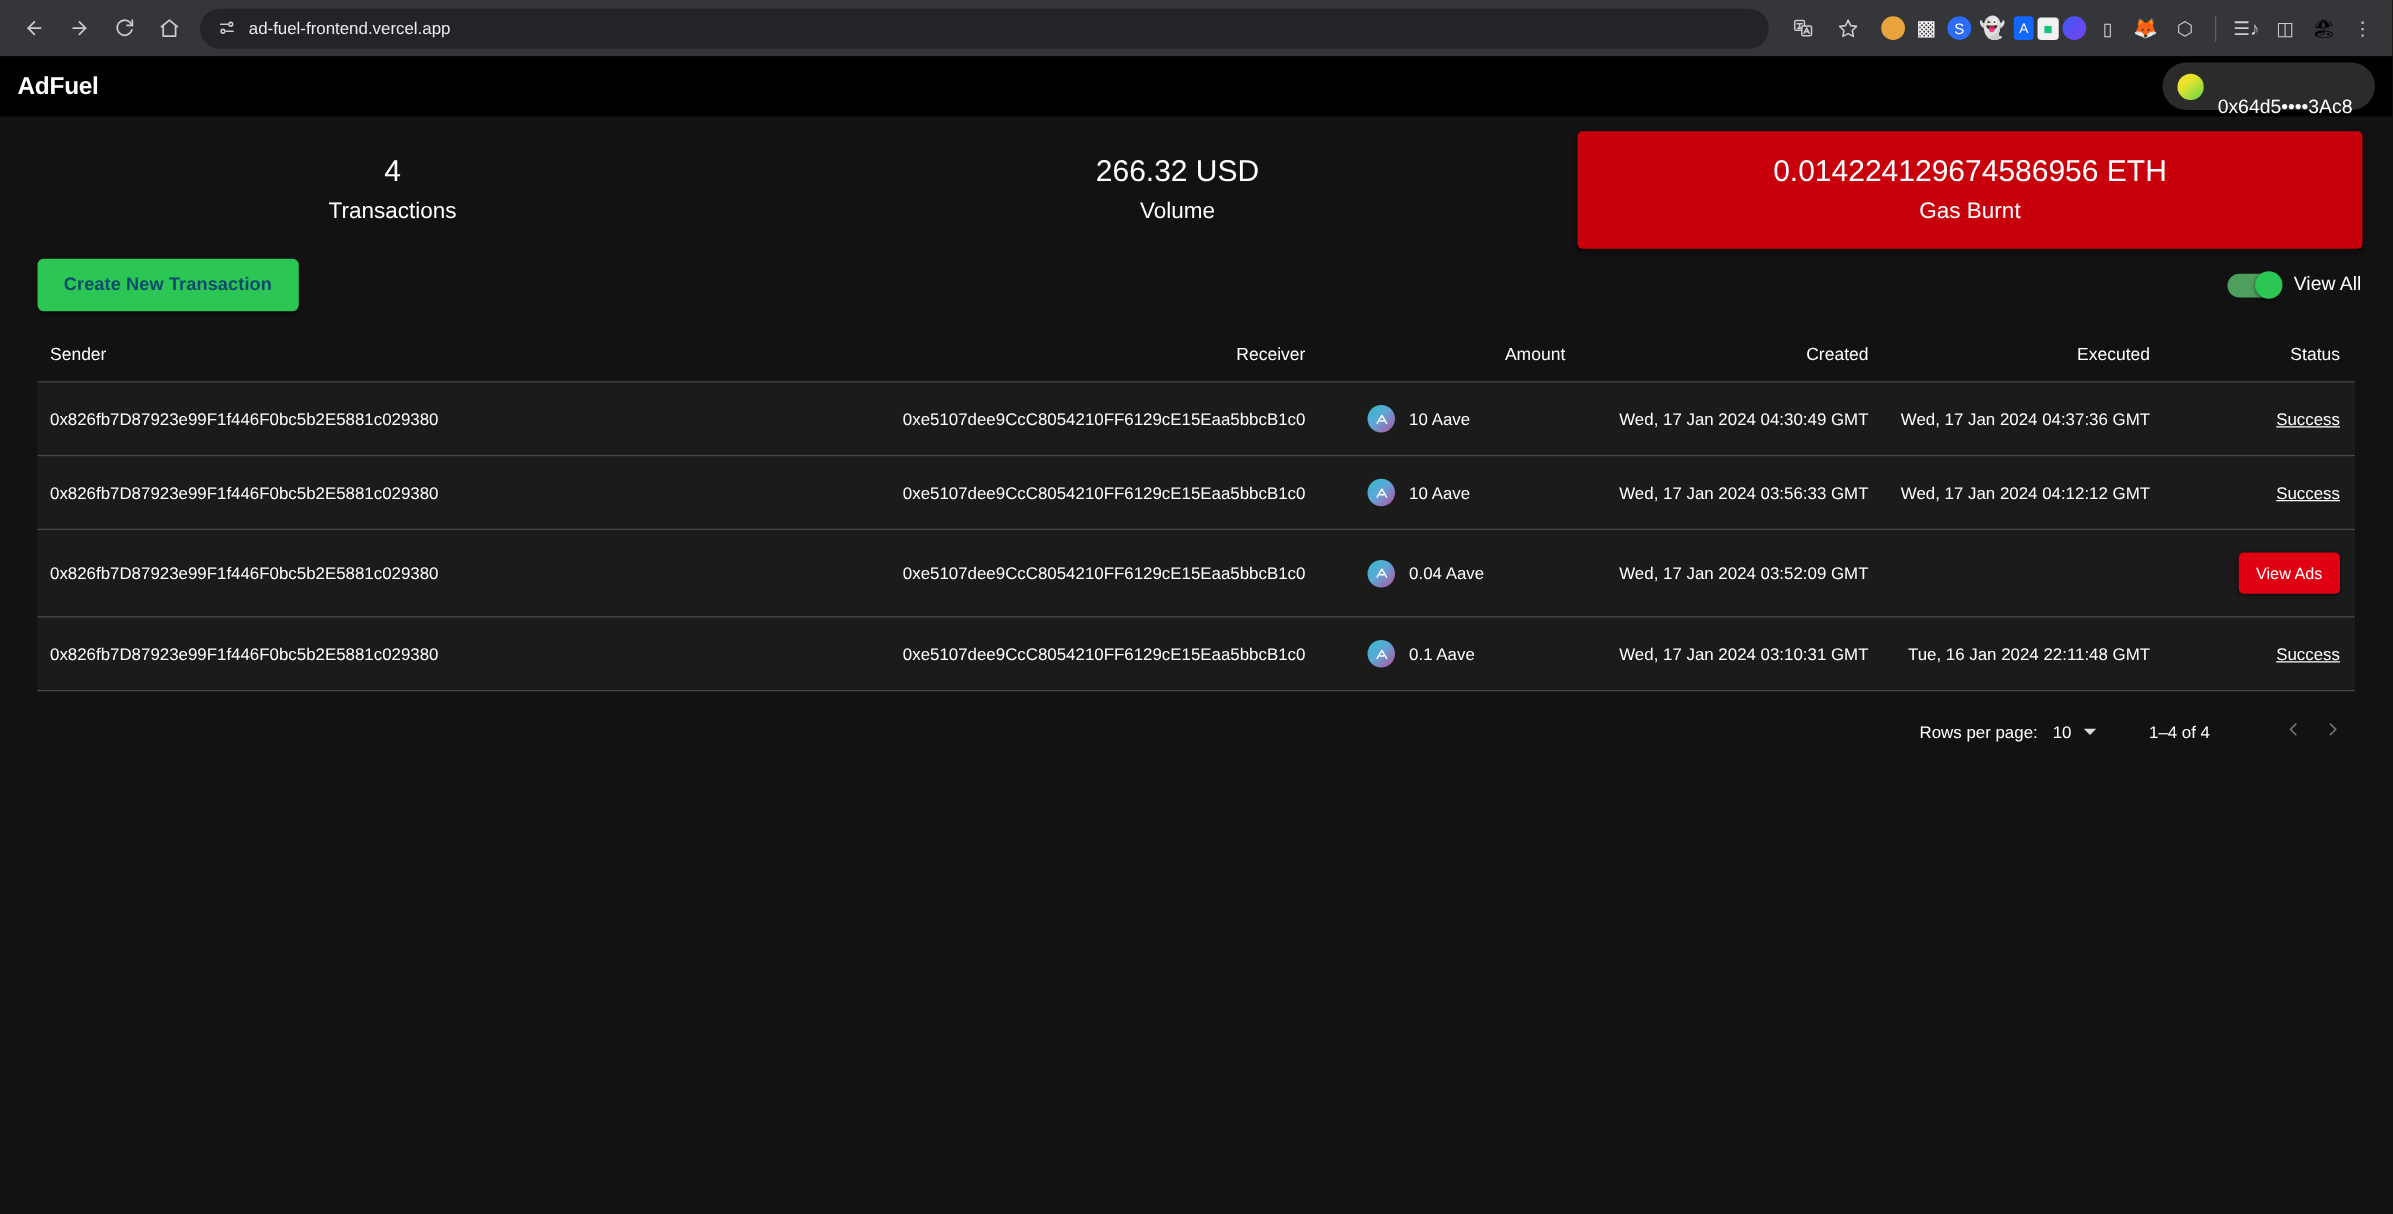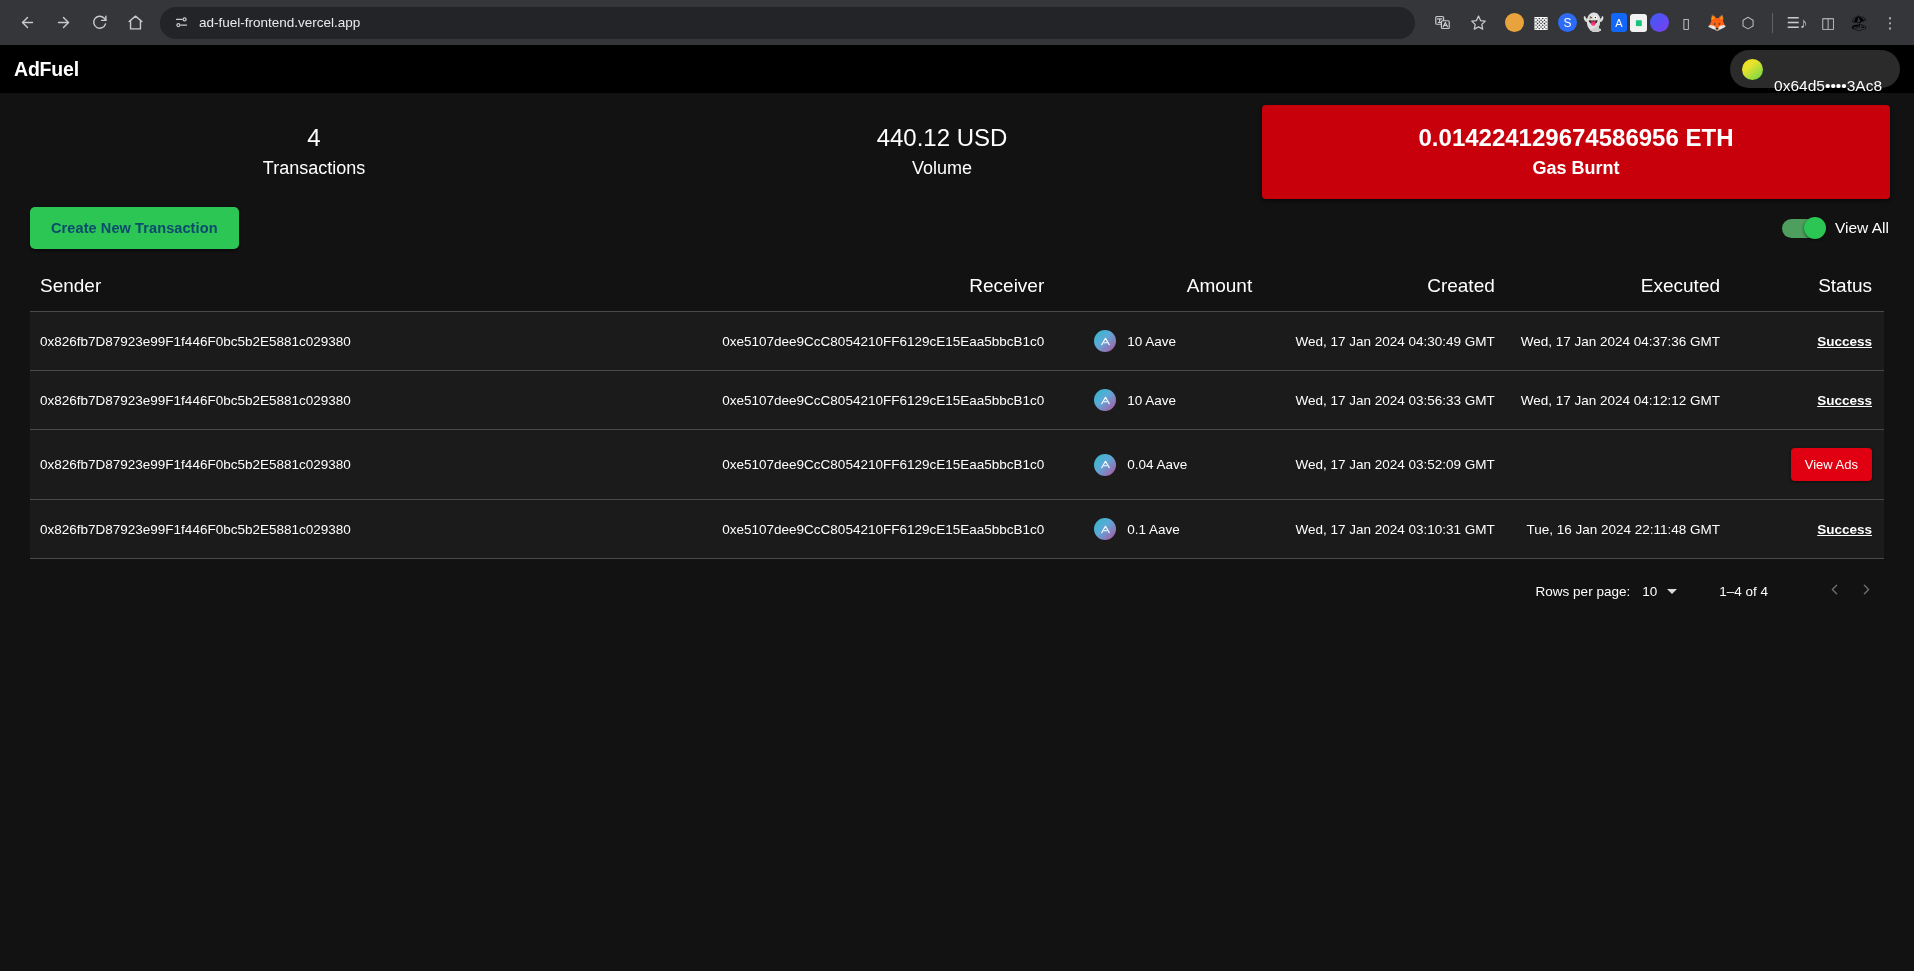--- a/index.html
+++ b/index.html
@@ -107,21 +107,20 @@
     padding: 18px 0 20px 0;
   }
   .stat-value { color:#fff; font-size: 24px; line-height: 1.25; }
   .stat-label { color:#fff; font-size: 18px; margin-top: 5px; }
   .stat.gas {
     background: #c7000b;
     border-radius: 4px;
     margin-right: 24px;
     margin-left: 6px;
     box-shadow: 0 2px 4px rgba(0,0,0,.45);
-    font-weight: bold;
   }
 
   .toolbar {
     display: flex;
     align-items: center;
     justify-content: space-between;
     padding: 8px 25px 16px 30px;
   }
   .create-btn {
     background: #2bc653;
@@ -157,21 +156,21 @@
 
   
   table.tx {
     width: calc(100% - 60px);
     margin: 0 30px;
     border-collapse: collapse;
     table-layout: fixed;
   }
   table.tx th {
     color: #fff;
-    font-size: 19px;
+    font-size: 14px;
     font-weight: normal;
     padding: 10px 8px 14px 8px;
     border-bottom: 1px solid #4a4a4a;
     background: #121212;
   }
   table.tx td {
     color: #fff;
     font-size: 13.5px;
     padding: 18px 8px;
     border-bottom: 1px solid #4a4a4a;
@@ -193,21 +192,20 @@
     display:flex; align-items:center; justify-content:center;
     flex: 0 0 auto;
   }
   .aave-coin svg { display:block; }
 
   .status-link {
     color: #fff;
     text-decoration: underline;
     font-size: 13.5px;
     cursor: pointer;
-    font-weight: bold;
   }
   .view-ads-btn {
     background: #e00012;
     color: #fff;
     border: none;
     font-family: inherit;
     font-size: 13px;
     padding: 9px 14px;
     border-radius: 4px;
     cursor: pointer;
@@ -341,21 +339,21 @@
 </div>
 
 <div class="page">
 
   <div class="stats-row">
     <div class="stat">
       <div class="stat-value">4</div>
       <div class="stat-label">Transactions</div>
     </div>
     <div class="stat">
-      <div class="stat-value">440.12 USD</div>
+      <div class="stat-value">266.32 USD</div>
       <div class="stat-label">Volume</div>
     </div>
     <div class="stat gas">
       <div class="stat-value">0.014224129674586956 ETH</div>
       <div class="stat-label">Gas Burnt</div>
     </div>
   </div>
 
   <div class="toolbar">
     <button class="create-btn">Create New Transaction</button>

